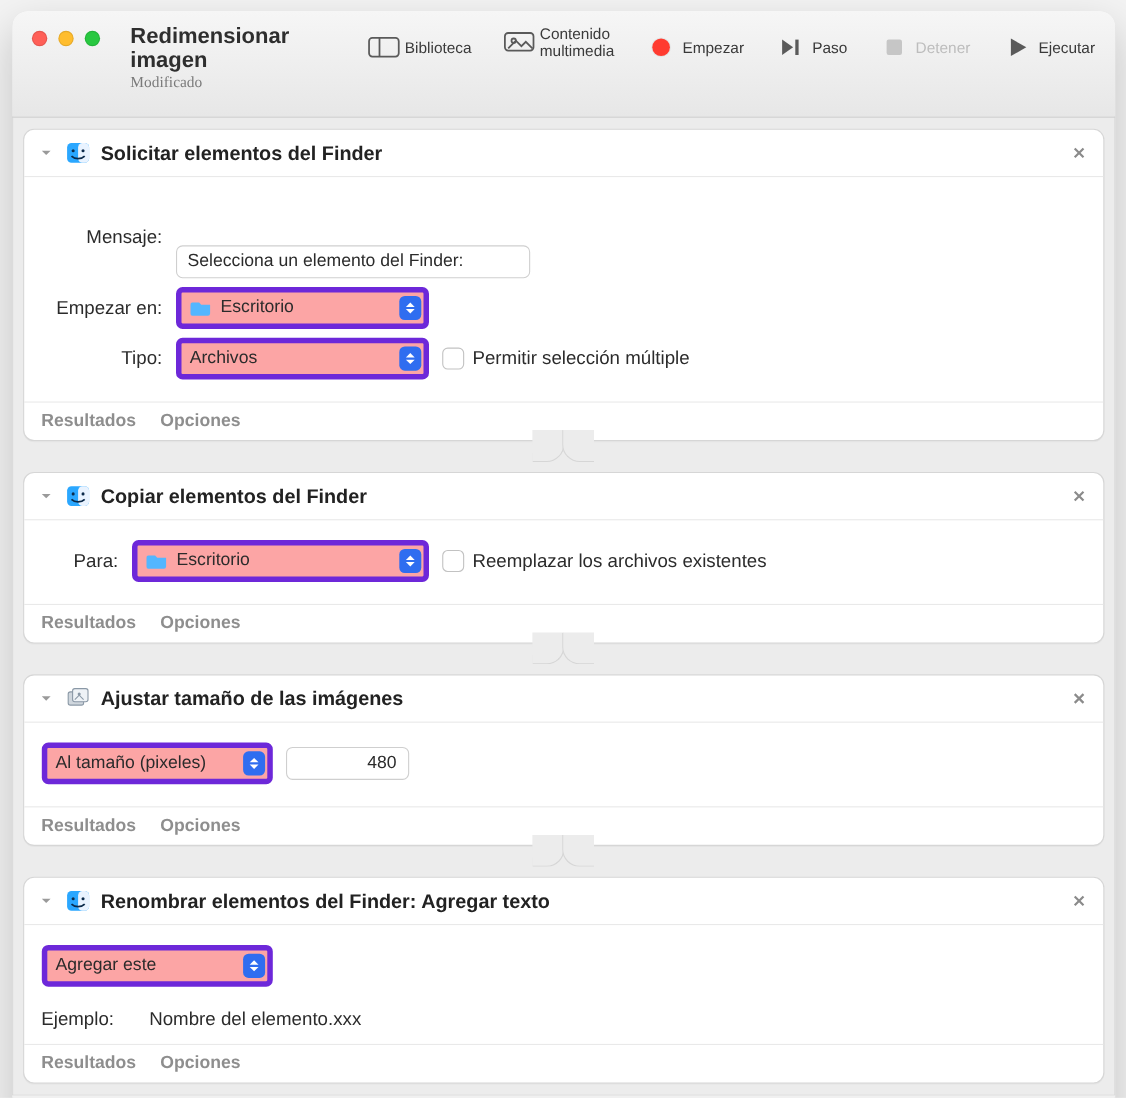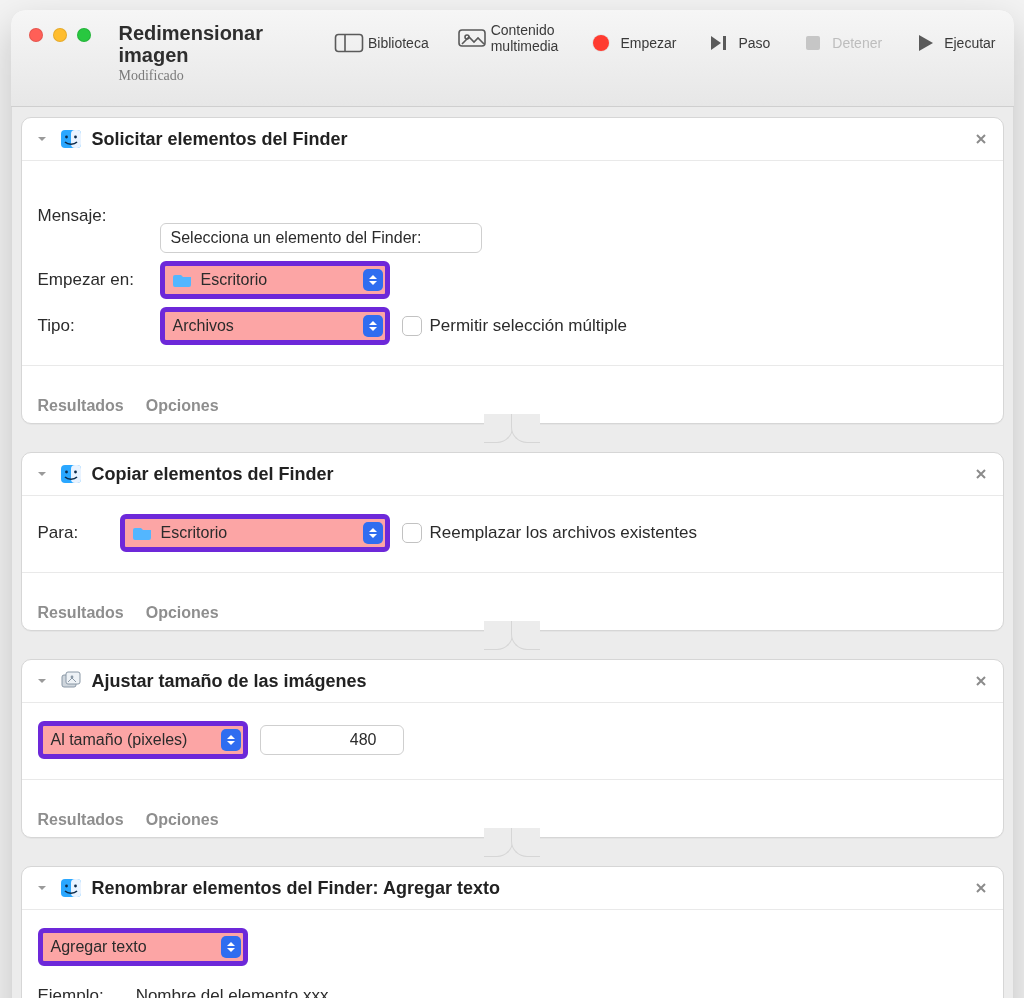--- a/index.html
+++ b/index.html
@@ -72,29 +72,29 @@
   }
   .chev{width:16px;height:16px;display:flex;align-items:center;justify-content:center;color:#9a9a9a;}
   .chev svg{fill:#9a9a9a;}
   .app-ico{width:22px;height:22px;display:flex;align-items:center;justify-content:center;}
   .action-title{font-weight:700;font-size:18px;color:#222;}
   .close-x{margin-left:auto;color:#8b8b8b;width:20px;height:20px;display:flex;align-items:center;justify-content:center;border-radius:4px;}
   .close-x svg{stroke:#8b8b8b;stroke-width:2;}
 
   .action-body{padding:10px 16px 12px 16px;}
   .form-row{display:flex;align-items:center;gap:12px;margin:8px 0;}
-  .label{min-width:110px;color:#2b2b2b;font-size:17px;}
+  .label{min-width:110px;text-align:right;color:#2b2b2b;font-size:17px;}
   .label.sm{min-width:70px;}
   .text-input{
     height:28px;border:1px solid #cfcfcf;border-radius:6px;background:#fff;
     padding:0 10px;font-size:16px;color:#2b2b2b;min-width:330px;
   }
   .num-input{
     height:28px;border:1px solid #cfcfcf;border-radius:6px;background:#fff;
-    padding:0 26px;font-size:16px;color:#2b2b2b;width:90px;text-align:right;
+    padding:0 10px;font-size:16px;color:#2b2b2b;width:90px;text-align:right;
   }
   .text-input::placeholder{color:#bdbdbd;}
   .popup{
     display:inline-flex;align-items:center;gap:8px;
     height:28px;border:5px solid #6d28d9;border-radius:6px;background:#fca5a5;
     padding:0 2px 0 8px;font-size:16px;color:#2b2b2b;min-width:210px;position:relative;
   }
   .popup .folder-ico{width:20px;height:16px;display:inline-flex;align-items:center;justify-content:center;}
   .popup .caret{
     margin-left:auto;width:20px;height:22px;border-radius:5px;background:var(--popup-blue);
@@ -103,21 +103,21 @@
   .popup .caret:before,.popup .caret:after{content:"";width:0;height:0;border-left:4px solid transparent;border-right:4px solid transparent;}
   .popup .caret:before{border-bottom:4px solid #fff;margin-bottom:2px;}
   .popup .caret:after{border-top:4px solid #fff;}
 
   .checkbox{display:inline-flex;align-items:center;gap:8px;color:#2b2b2b;font-size:17px;}
   .cb{width:18px;height:18px;border:1px solid #c2c2c2;border-radius:5px;background:#fff;}
 
   .action-footer{
     display:flex;gap:22px;padding:8px 16px;border-top:1px solid var(--row-line);
   }
-  .footer-btn{color:#8e8e8e;font-weight:700;font-size:16px;margin-top:23px;}
+  .footer-btn{color:#8e8e8e;font-weight:700;font-size:16px;}
 
   
   .connector{height:28px;display:flex;align-items:center;justify-content:center;position:relative;}
   .connector .link{
     width:56px;height:28px;position:relative;
   }
   .connector .link:before,.connector .link:after{
     content:"";position:absolute;top:-10px;width:28px;height:28px;background:var(--bg);
     border:1px solid var(--border);
   }
@@ -385,21 +385,21 @@
         <div class="action-title">Renombrar elementos del Finder: Agregar texto</div>
         <span class="close-x">
           <svg viewBox="0 0 14 14" width="14" height="14">
               <path d="M3 3 L11 11 M11 3 L3 11"></path>
             </svg>
         </span>
       </div>
       <div class="action-body">
         <div class="form-row">
           <div class="popup w-190">
-            <span>Agregar texto</span>
+            <span>Agregar este</span>
             <span class="caret"></span>
           </div>
         </div>
         <div class="example">
           <div class="plain-text">Ejemplo:</div>
           <div class="plain-text">Nombre del elemento.xxx</div>
         </div>
       </div>
       <div class="action-footer">
         <div class="footer-btn">Resultados</div>

